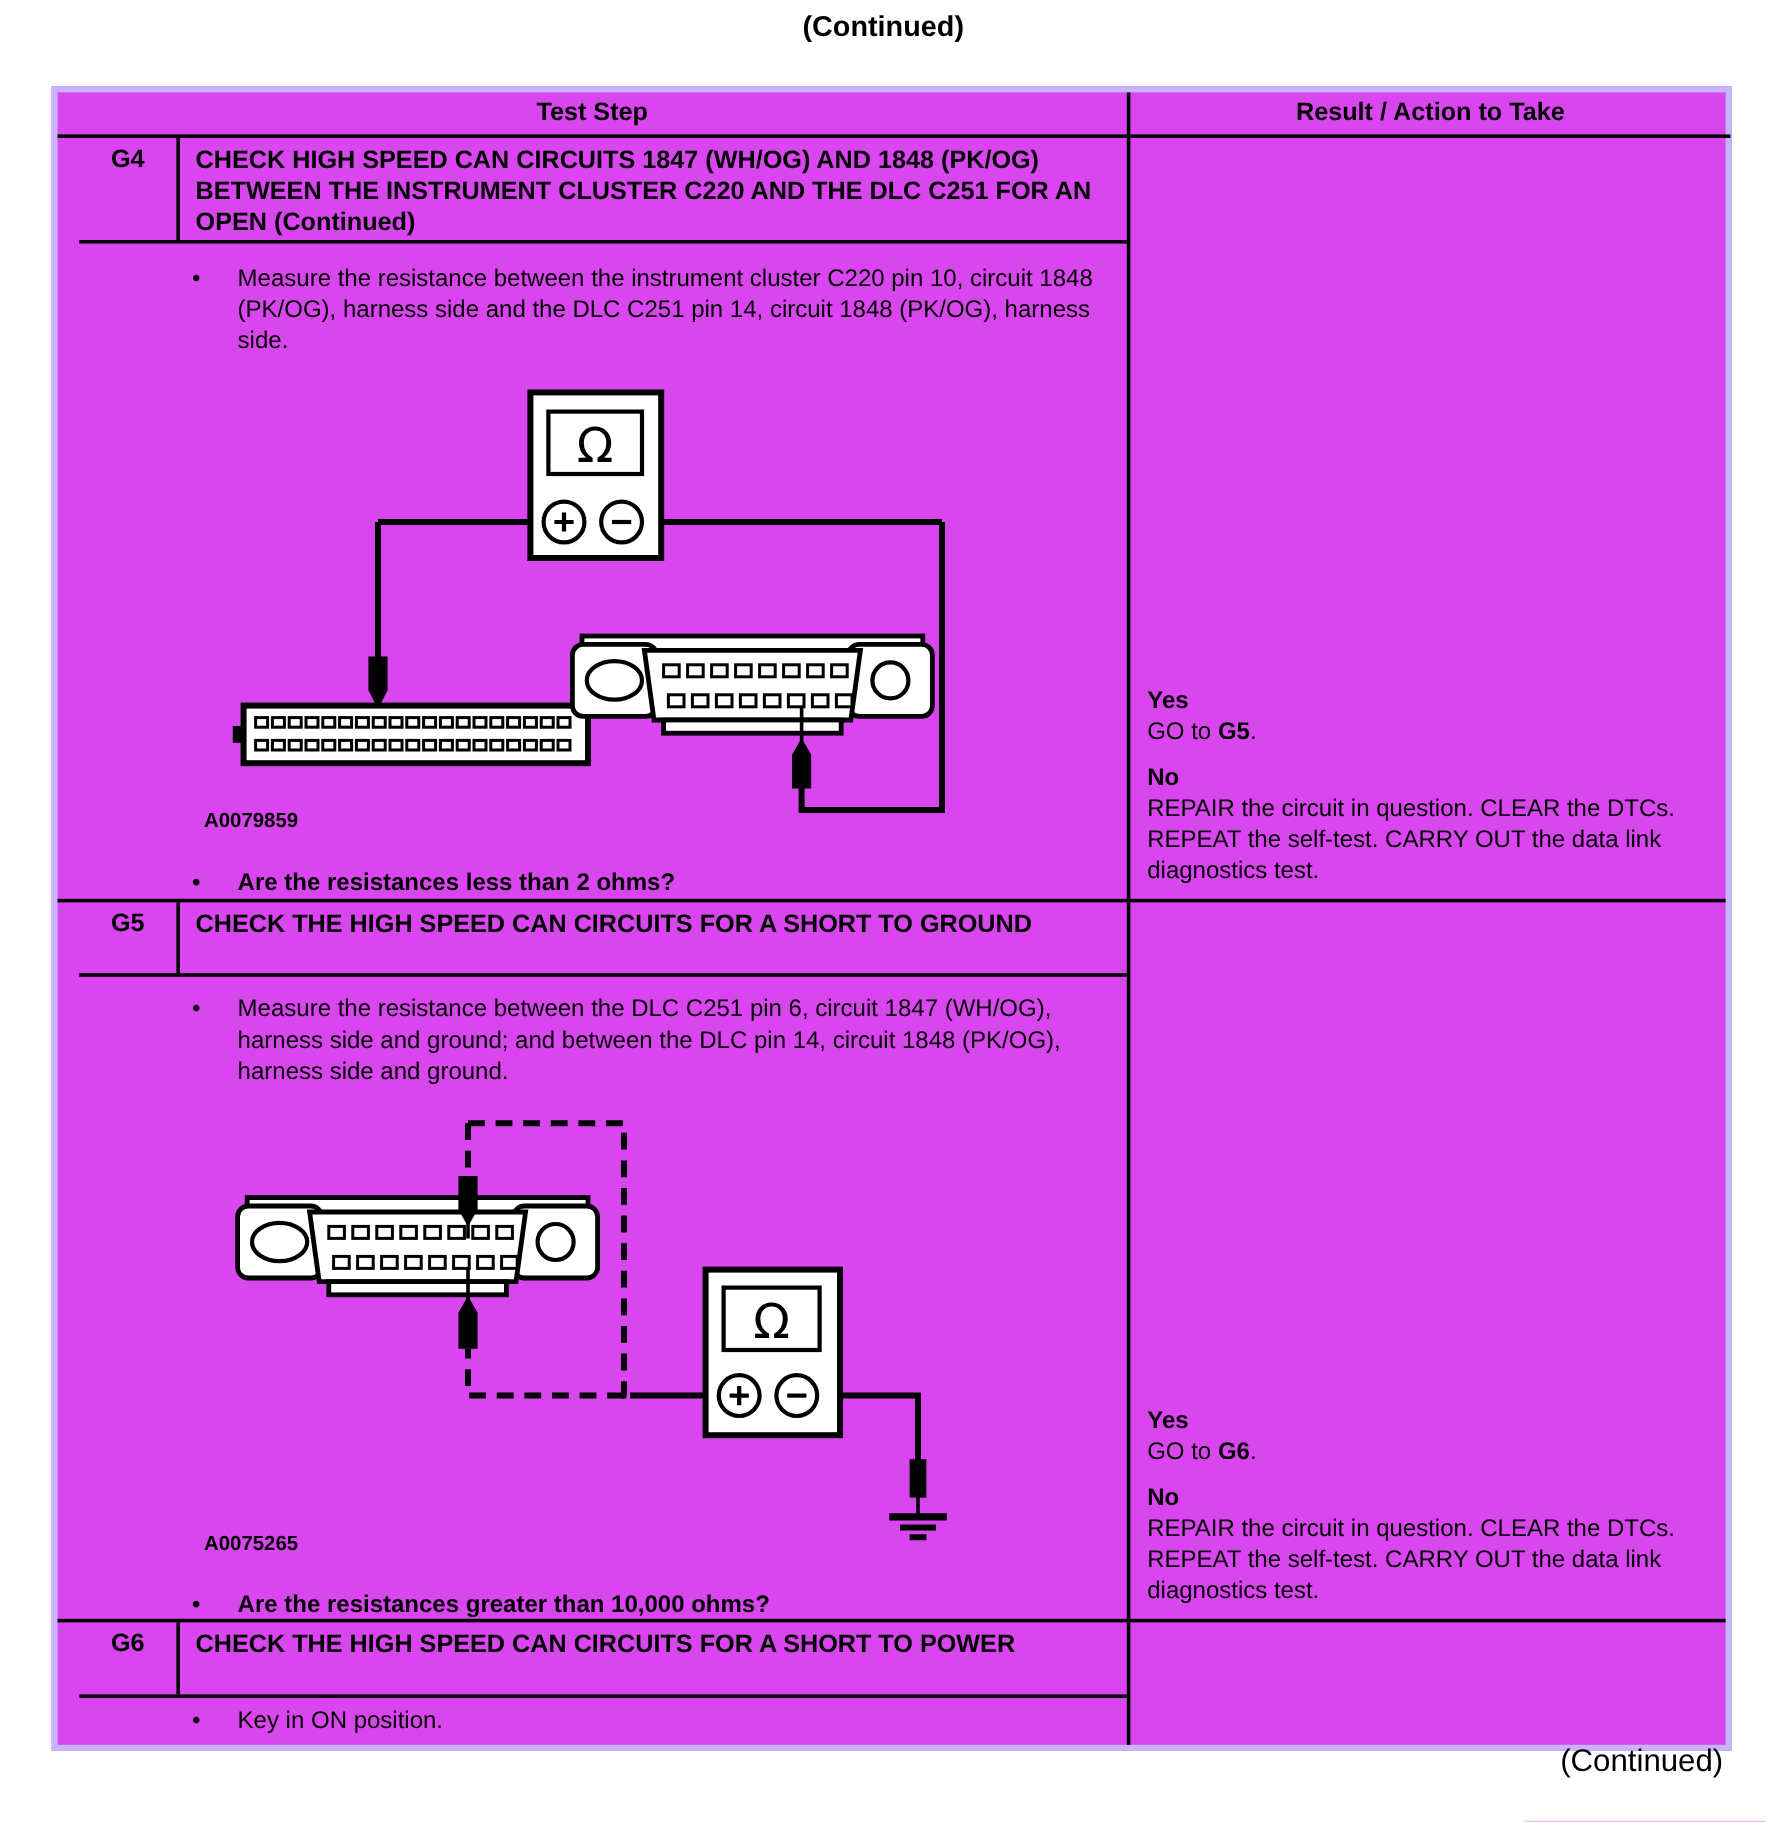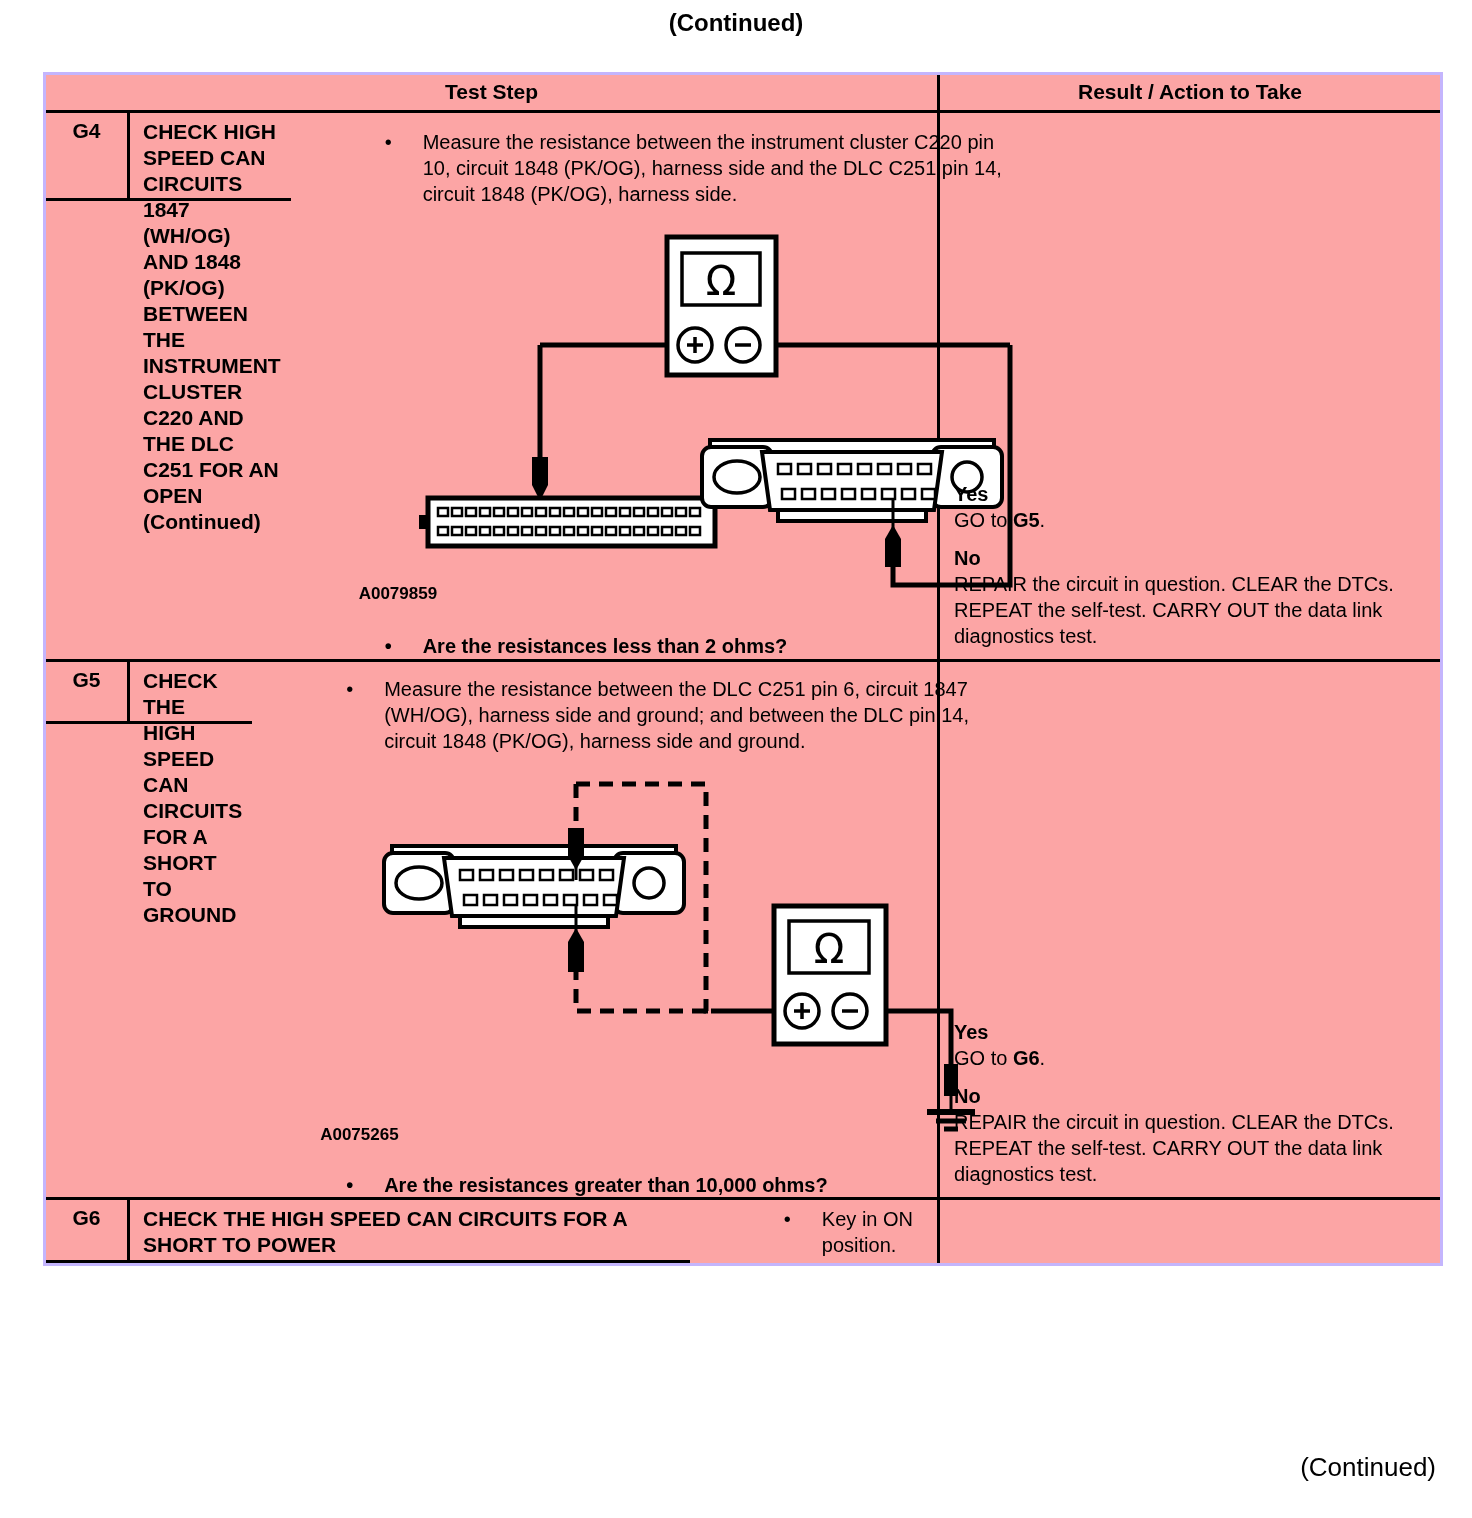--- a/index.html
+++ b/index.html
@@ -11,32 +11,32 @@
   }
   .doc-title {
     text-align: center; font-weight: bold;
     font-size: 25px; line-height: 29px;
     padding-top: 8px;
   }
   .doc-title .t2 { font-size: 24px; }
   .tbl {
     position: absolute; left: 43px; top: 72px;
     width: 1400px;
-    border: 3px solid #c4b5fd;
-    background: #fca5a5;
+    border: 5px solid #c4b5fd;
+    background: #d946ef;
   }
   .row-grid { display: grid; grid-template-columns: 894px 500px; }
   .hdr-l, .hdr-r {
     font-weight: bold; font-size: 21px; text-align: center;
     padding: 5px 0 6px 0; border-bottom: 3px solid #000;
   }
   .hdr-l { border-right: 3px solid #000; }
   .grp { border-bottom: 3px solid #000; }
   .grp.last { border-bottom: none; }
-  .cell-l { border-right: 3px solid #000; display: flex; flex-direction: row; }
+  .cell-l { border-right: 3px solid #000; display: flex; flex-direction: column; padding-left: 18px; }
   .cell-r {
     display: flex; flex-direction: column; justify-content: flex-end;
     padding: 0 8px 10px 14px; font-size: 20px; line-height: 26px; margin-top: 20px;
   }
   .step-head { display: flex; border-bottom: 3px solid #000; }
   .step-id {
     width: 84px; border-right: 3px solid #000;
     font-weight: bold; font-size: 21px; text-align: center; padding-top: 6px;
     flex: none;
   }
@@ -49,21 +49,21 @@
   .g5-head { height: 62px; }
   .g6-head { height: 63px; }
   .g4-body { height: 546px; }
   .g5-body { height: 535px; }
   .g6-body { height: 39px; }
   .step-body { font-size: 20px; line-height: 26px; }
   .bullet-row { display: flex; padding-left: 94px; }
   .bullet-glyph { width: 38px; flex: none; }
   .bullet-text { max-width: 748px; }
   .bold-q { font-weight: bold; }
-  .fig-label { font-weight: bold; font-size: 17px; margin-left: 68px; }
+  .fig-label { font-weight: bold; font-size: 17px; margin-left: 104px; }
   .yes-no .lbl { font-weight: bold; }
   .yes-no .no-block { margin-top: 12px; }
   .diagram-svg { display: block; margin-left: 119px; }
   .footer-continued {
     position: absolute; right: 36px; top: 1452px;
     font-size: 26px;
   }
   svg .outline { fill: #fff; stroke: #000; }
   svg text { font-family: "DejaVu Sans", sans-serif; }
 </style>

